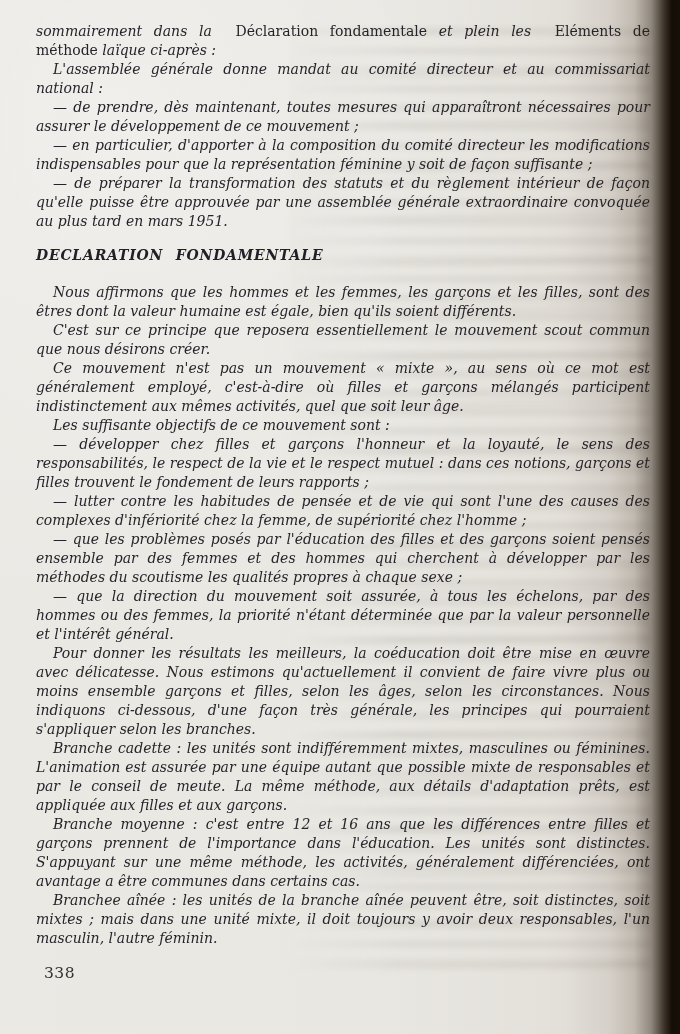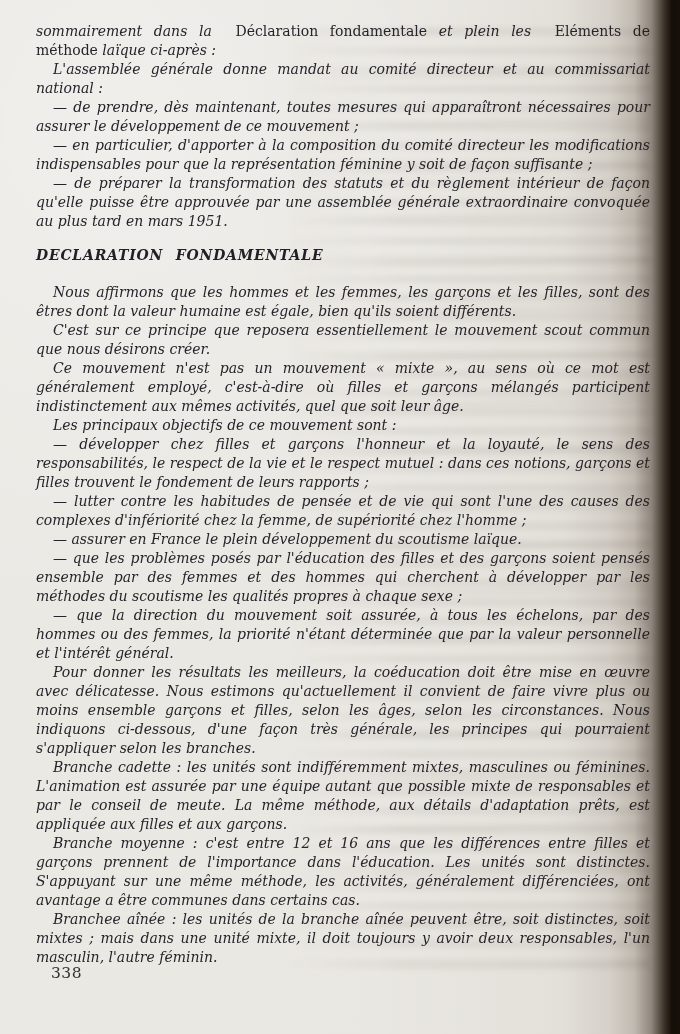--- a/index.html
+++ b/index.html
@@ -64,21 +64,21 @@
     font-size: 14px;
     line-height: 22px;
     letter-spacing: 0.8px;
     word-spacing: 7px;
     text-align: left;
     text-indent: 0;
     color: #222026;
   }
   .page-number {
     position: absolute;
-    left: 51px;
+    left: 44px;
     top: 964px;
     z-index: 2;
     font-style: normal;
     font-size: 15.5px;
     color: #333136;
     letter-spacing: 0.5px;
   }
   
   .gutter-shadow {
     position: absolute;
@@ -112,24 +112,23 @@
     <p>L'assemblée générale donne mandat au comité directeur et au commissariat national :</p>
     <p>— de prendre, dès maintenant, toutes mesures qui apparaîtront nécessaires pour assurer le développement de ce mouvement ;</p>
     <p>— en particulier, d'apporter à la composition du comité directeur les modifications indispensables pour que la représentation féminine y soit de façon suffisante ;</p>
     <p>— de préparer la transformation des statuts et du règlement intérieur de façon qu'elle puisse être approuvée par une assemblée générale extraordinaire convoquée au plus tard en mars 1951.</p>
 
     <h2 class="section-heading">DECLARATION FONDAMENTALE</h2>
 
     <p>Nous affirmons que les hommes et les femmes, les garçons et les filles, sont des êtres dont la valeur humaine est égale, bien qu'ils soient différents.</p>
     <p>C'est sur ce principe que reposera essentiellement le mouvement scout commun que nous désirons créer.</p>
     <p>Ce mouvement n'est pas un mouvement « mixte », au sens où ce mot est généralement employé, c'est-à-dire où filles et garçons mélangés participent indistinctement aux mêmes activités, quel que soit leur âge.</p>
-    <p>Les principaux objectifs de ce mouvement sont :</p>
+    <p>Les suffisante objectifs de ce mouvement sont :</p>
     <p>— développer chez filles et garçons l'honneur et la loyauté, le sens des responsabilités, le respect de la vie et le respect mutuel : dans ces notions, garçons et filles trouvent le fondement de leurs rapports ;</p>
     <p>— lutter contre les habitudes de pensée et de vie qui sont l'une des causes des complexes d'infériorité chez la femme, de supériorité chez l'homme ;</p>
-    <p>— assurer en France le plein développement du scoutisme laïque.</p>
     <p>— que les problèmes posés par l'éducation des filles et des garçons soient pensés ensemble par des femmes et des hommes qui cherchent à développer par les méthodes du scoutisme les qualités propres à chaque sexe ;</p>
     <p>— que la direction du mouvement soit assurée, à tous les échelons, par des hommes ou des femmes, la priorité n'étant déterminée que par la valeur personnelle et l'intérêt général.</p>
 
 
     <p>Pour donner les résultats les meilleurs, la coéducation doit être mise en œuvre avec délicatesse. Nous estimons qu'actuellement il convient de faire vivre plus ou moins ensemble garçons et filles, selon les âges, selon les circonstances. Nous indiquons ci-dessous, d'une façon très générale, les principes qui pourraient s'appliquer selon les branches.</p>
     <p>Branche cadette : les unités sont indifféremment mixtes, masculines ou féminines. L'animation est assurée par une équipe autant que possible mixte de responsables et par le conseil de meute. La même méthode, aux détails d'adaptation prêts, est appliquée aux filles et aux garçons.</p>
     <p>Branche moyenne : c'est entre 12 et 16 ans que les différences entre filles et garçons prennent de l'importance dans l'éducation. Les unités sont distinctes. S'appuyant sur une même méthode, les activités, généralement différenciées, ont avantage a être communes dans certains cas.</p>
     <p>Branchee aînée : les unités de la branche aînée peuvent être, soit distinctes, soit mixtes ; mais dans une unité mixte, il doit toujours y avoir deux responsables, l'un masculin, l'autre féminin.</p>
 
   </div>

